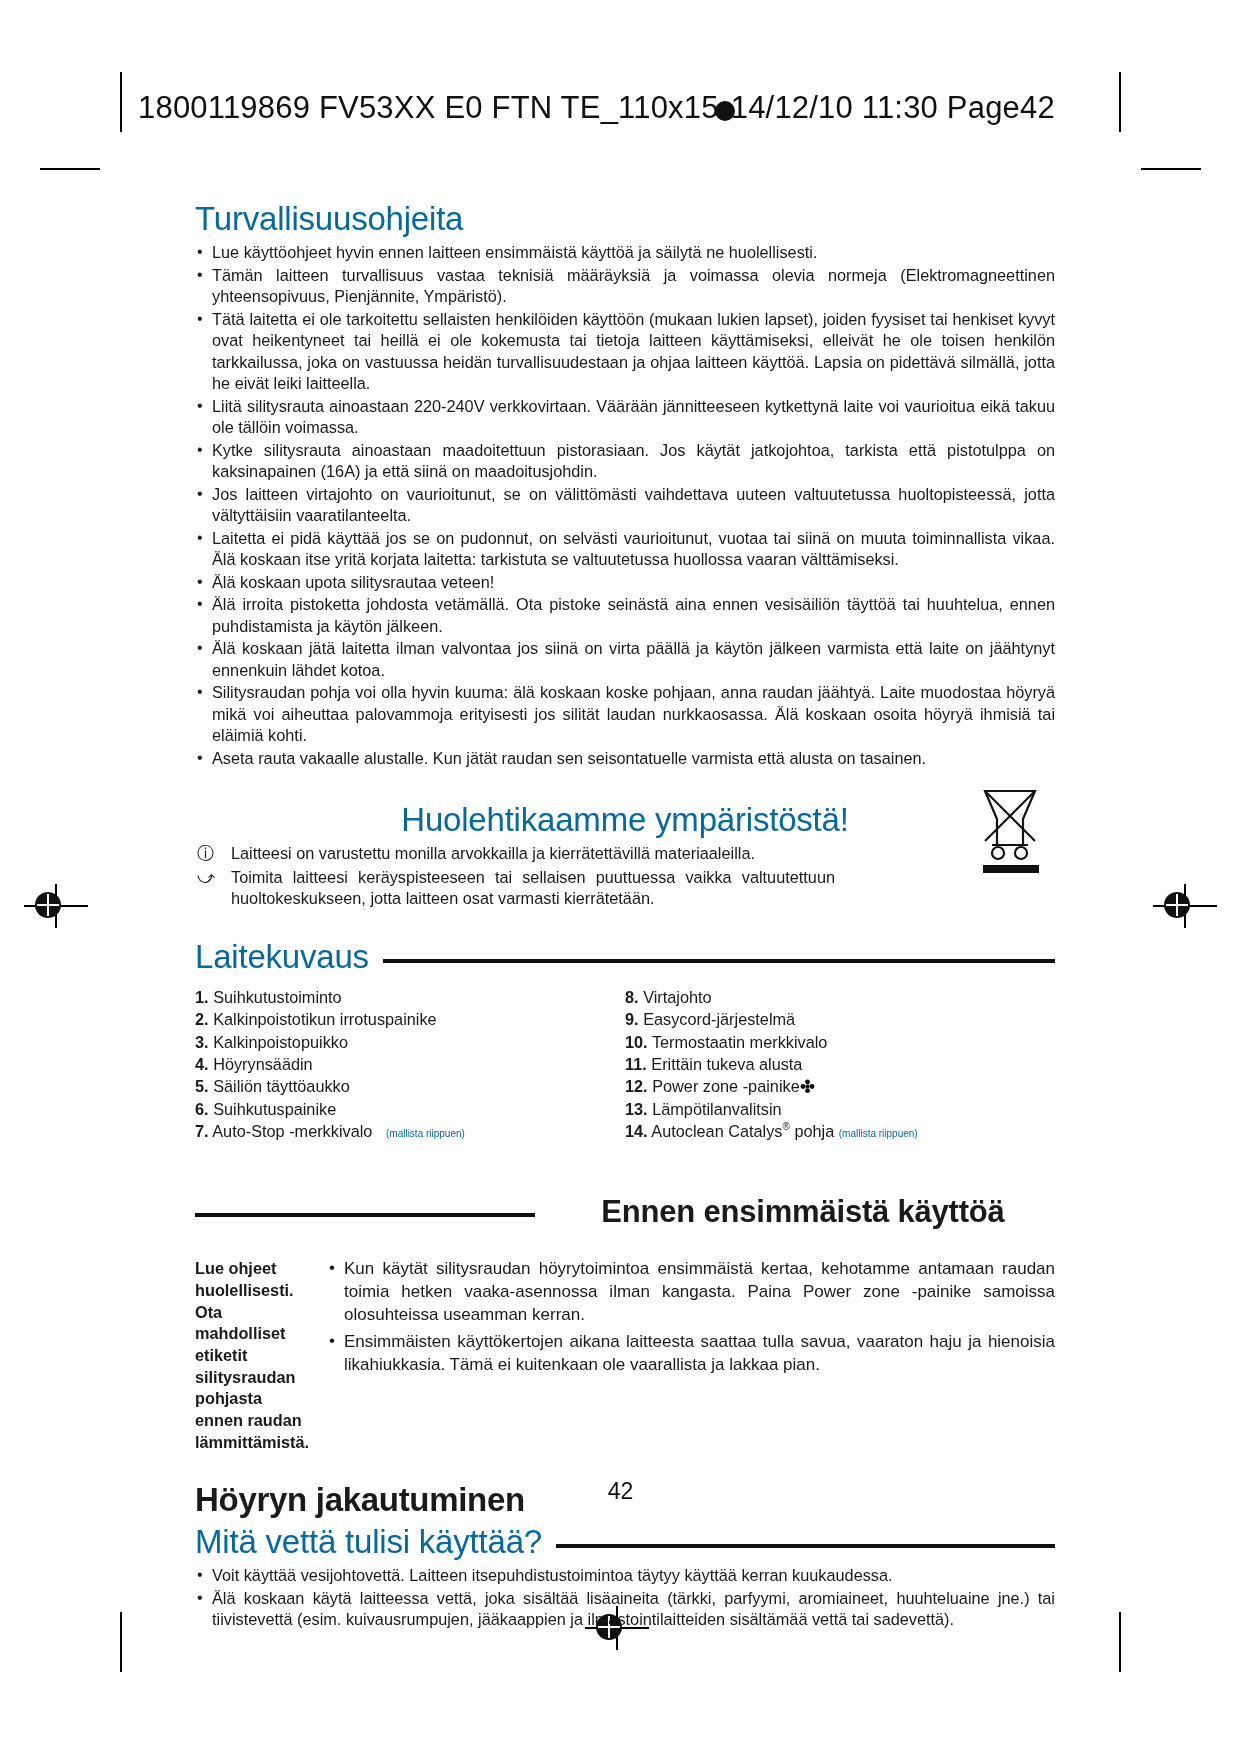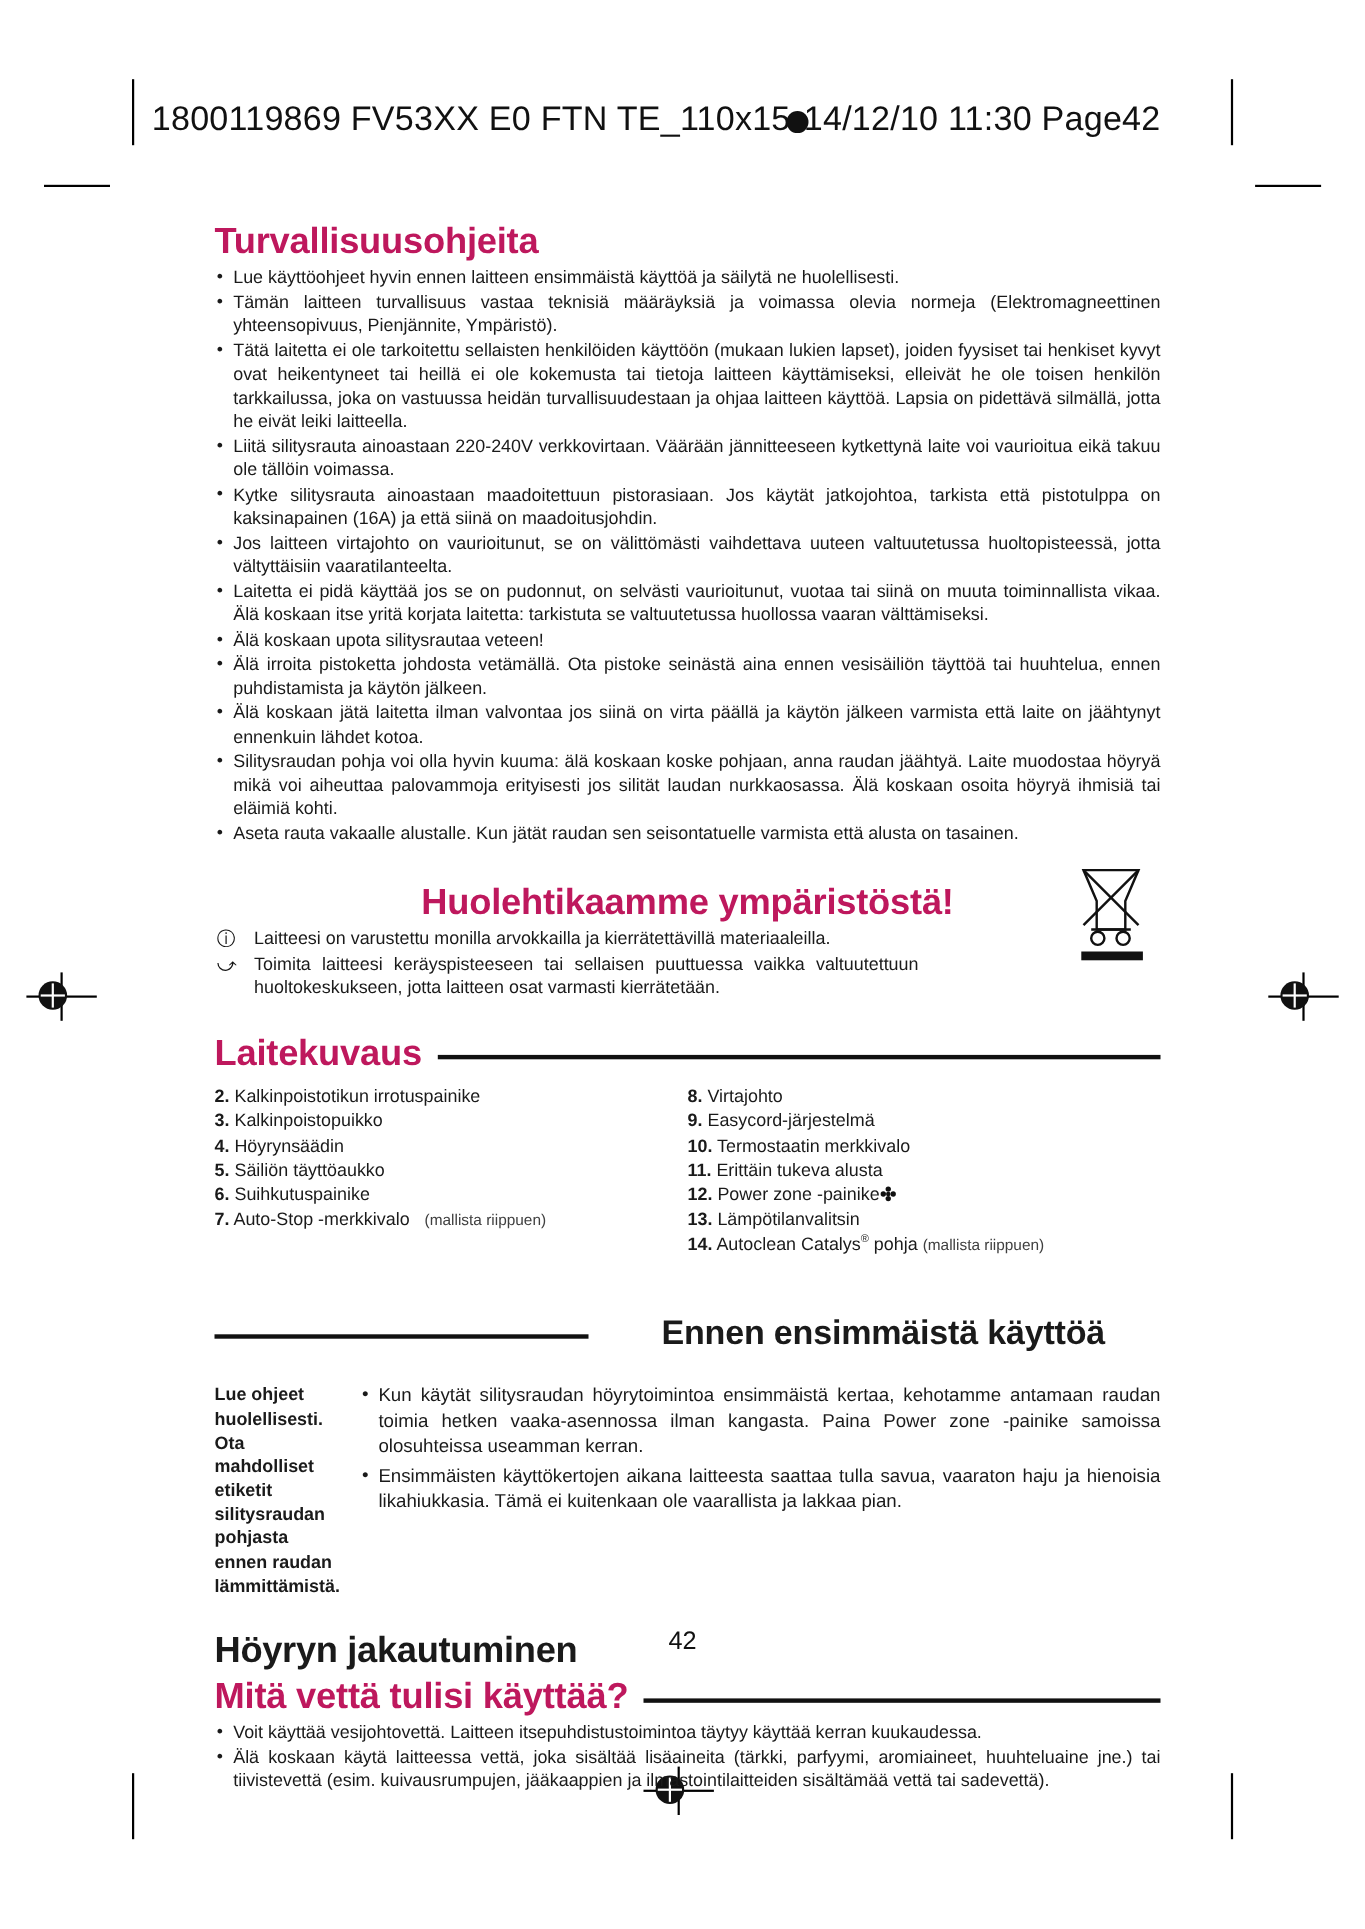--- a/index.html
+++ b/index.html
@@ -62,24 +62,24 @@
   
   .page {
     position: absolute;
     left: 195px;
     top: 200px;
     width: 860px;
   }
 
   h1.sec {
     font-size: 33px;
-    font-weight: bold;
+    font-weight: normal;
     margin: 0 0 4px 0;
     letter-spacing: -0.2px;
-    color: #be185d;
+    color: #0369a1;
   }
   h1.sec.mid {
     margin-top: 32px;
     text-align: center;
   }
   .rule-head {
     display: flex;
     align-items: center;
     gap: 14px;
     margin-top: 28px;
@@ -162,22 +162,22 @@
     margin: 0;
     padding: 0;
   }
   .parts li {
     white-space: nowrap;
   }
   .parts .num {
     font-weight: bold;
   }
   .small-note {
-    font-size: 14px;
-    color: #404040;
+    font-size: 10px;
+    color: #0369a1;
   }
   .sup {
     font-size: 10px;
     vertical-align: 7px;
   }
   .flower {
     display: inline-block;
     width: 15px; height: 15px;
     vertical-align: -2px;
     position: relative;
@@ -326,20 +326,21 @@
   </div>
 
   <div class="rule-head">
     <h1 class="sec" style="margin:0;">Laitekuvaus</h1>
     <span class="line"></span>
   </div>
 
   <div class="parts">
     <div class="col">
       <ol>
+        <li><span class="num">1.</span> <span>Suihkutustoiminto</span></li>
         <li><span class="num">2.</span> <span>Kalkinpoistotikun irrotuspainike</span></li>
         <li><span class="num">3.</span> <span>Kalkinpoistopuikko</span></li>
         <li><span class="num">4.</span> <span>Höyrynsäädin</span></li>
         <li><span class="num">5.</span> <span>Säiliön täyttöaukko</span></li>
         <li><span class="num">6.</span> <span>Suihkutuspainike</span></li>
         <li><span class="num">7.</span> <span>Auto-Stop -merkkivalo</span> &nbsp;&nbsp;<span class="small-note">(mallista riippuen)</span></li>
       </ol>
     </div>
     <div class="col">
       <ol>

